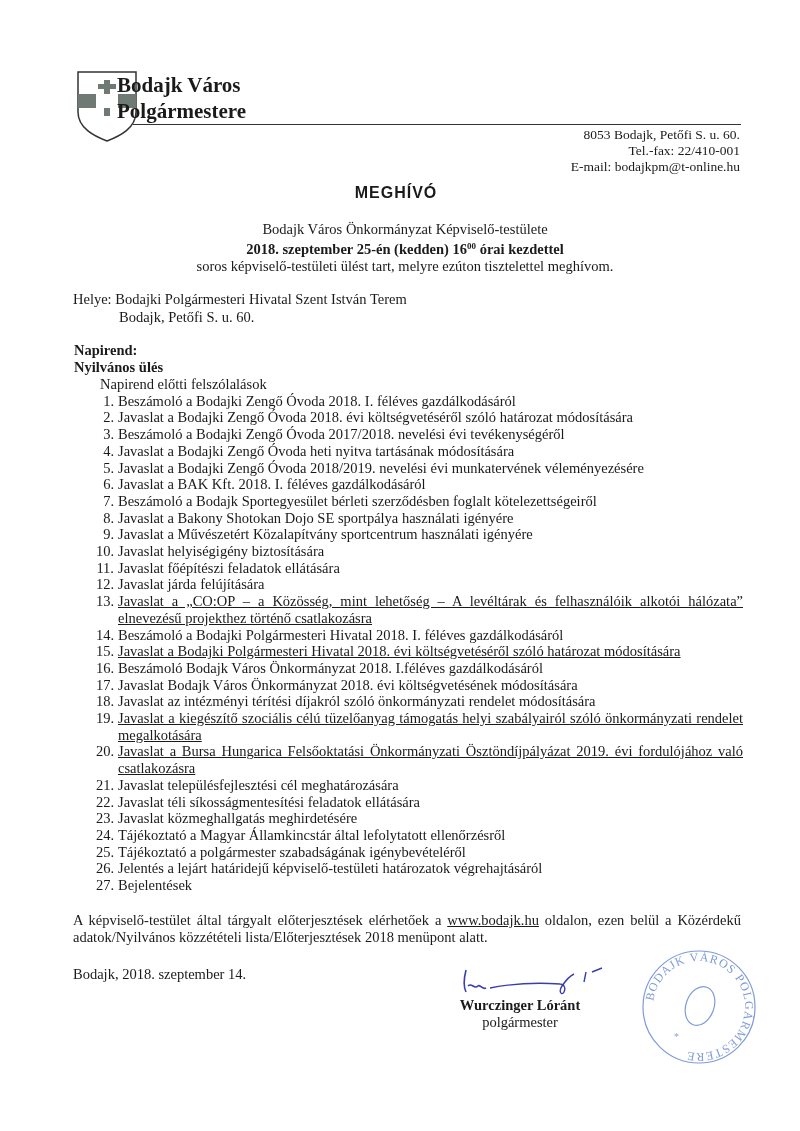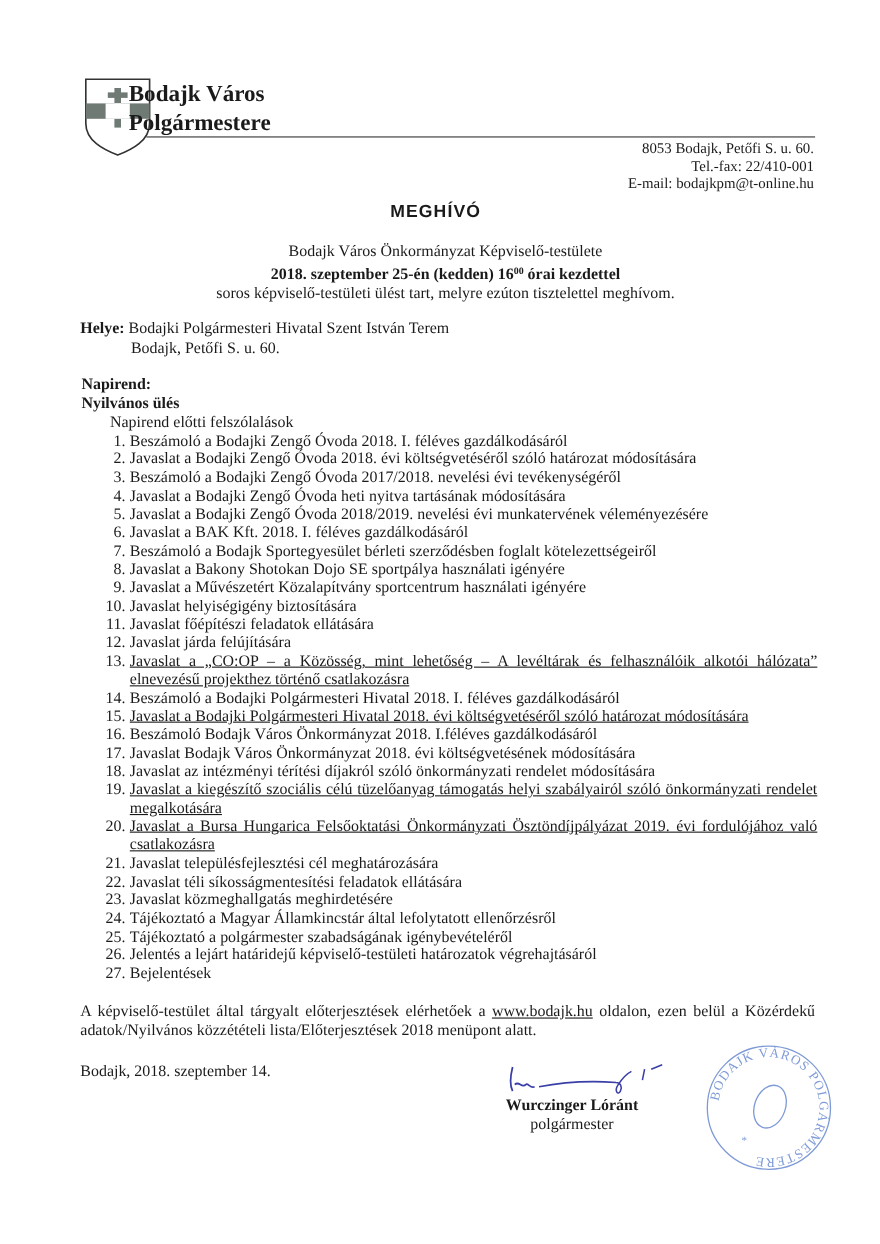--- a/index.html
+++ b/index.html
@@ -23,21 +23,21 @@
     left: 0; width: 792px; top: 184px; text-align: center;
     font-family: "Liberation Sans", sans-serif; font-weight: bold; font-size: 16px;
     letter-spacing: 1px;
   }
   .intro {
     left: 0; width: 810px; top: 221px; text-align: center; font-size: 14.5px; line-height: 17px;
   }
   .intro .bold { font-weight: bold; }
   .intro sup { font-size: 9px; vertical-align: 5px; }
   .place { left: 73px; top: 291px; font-size: 14.5px; line-height: 17.5px; }
-  .place .label { font-weight: bold; }
+  .place .label { font-weight: normal; }
   .place .line2 { padding-left: 46px; }
   .agenda-head { left: 74px; top: 342px; font-size: 14.5px; line-height: 17px; font-weight: bold; }
   .agenda { left: 73px; top: 376px; width: 670px; font-size: 14.5px; line-height: 16.7px; }
   .pre-item { padding-left: 27px; }
   .item { display: flex; }
   .item .num { width: 45px; text-align: right; padding-right: 4px; flex: 0 0 auto; box-sizing: border-box; }
   .item .txt { flex: 1; }
   .item.justify .txt { text-align: justify; text-align-last: left; text-decoration: underline; }
   .footer-text { left: 73px; top: 912px; width: 668px; font-size: 14.5px; line-height: 17px; text-align: justify; }
   .footer-text .link { text-decoration: underline; }

